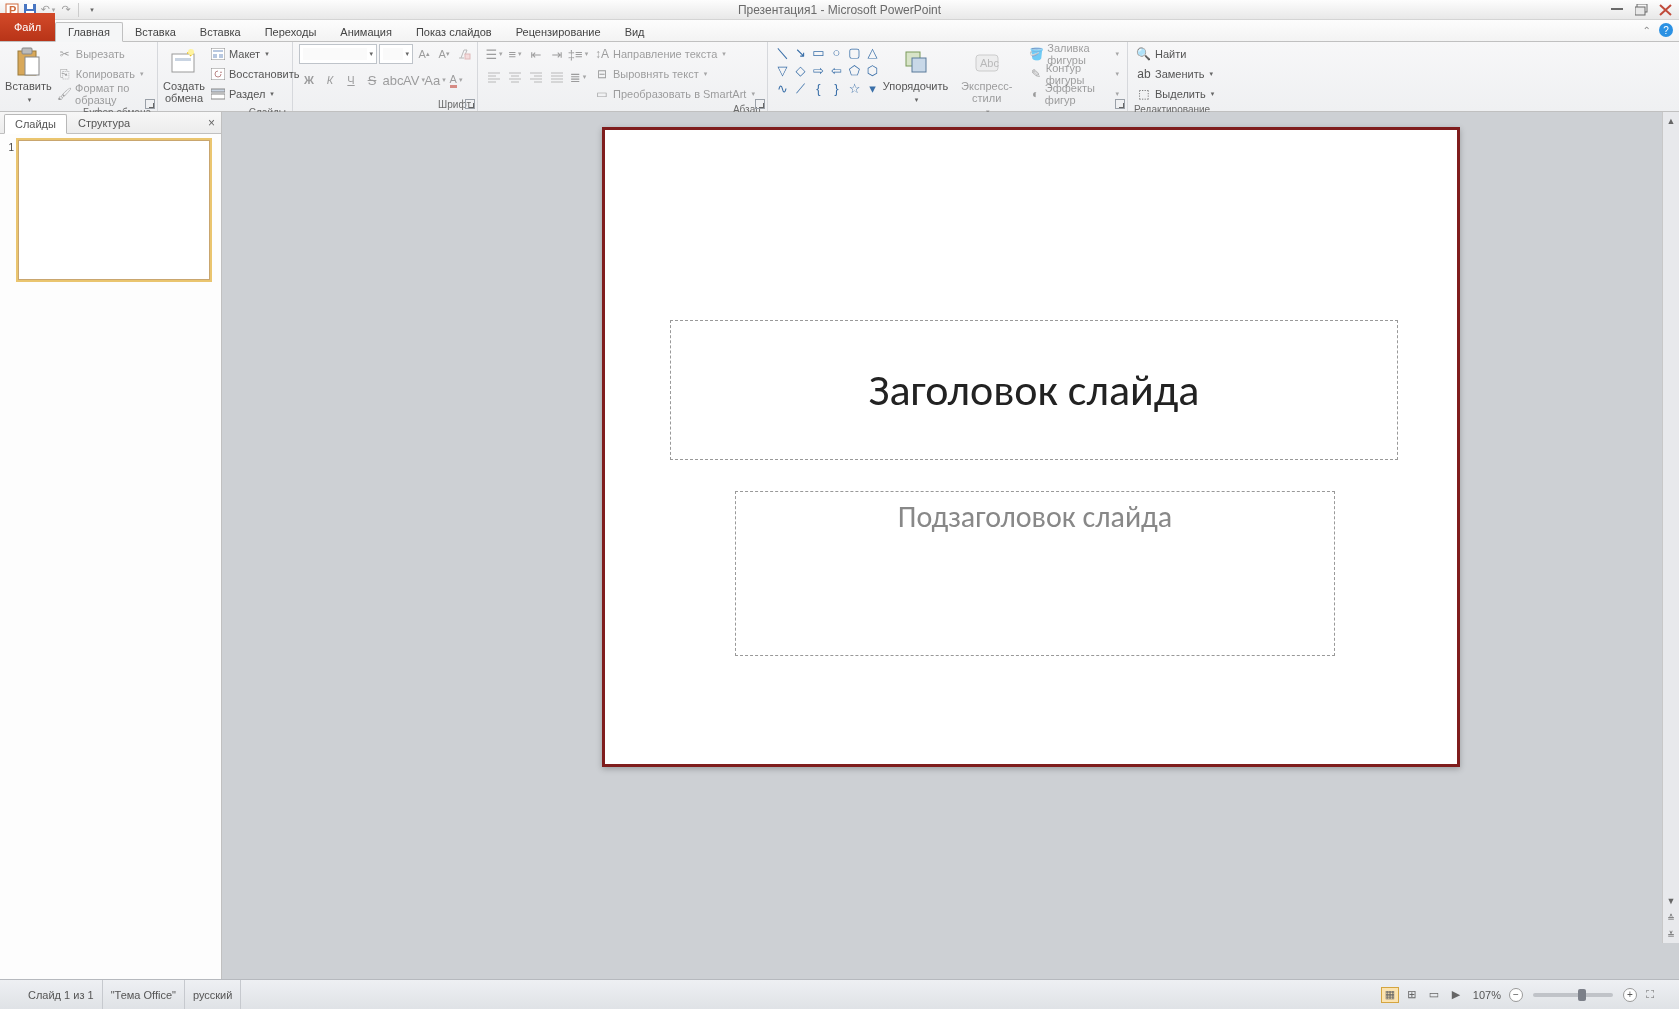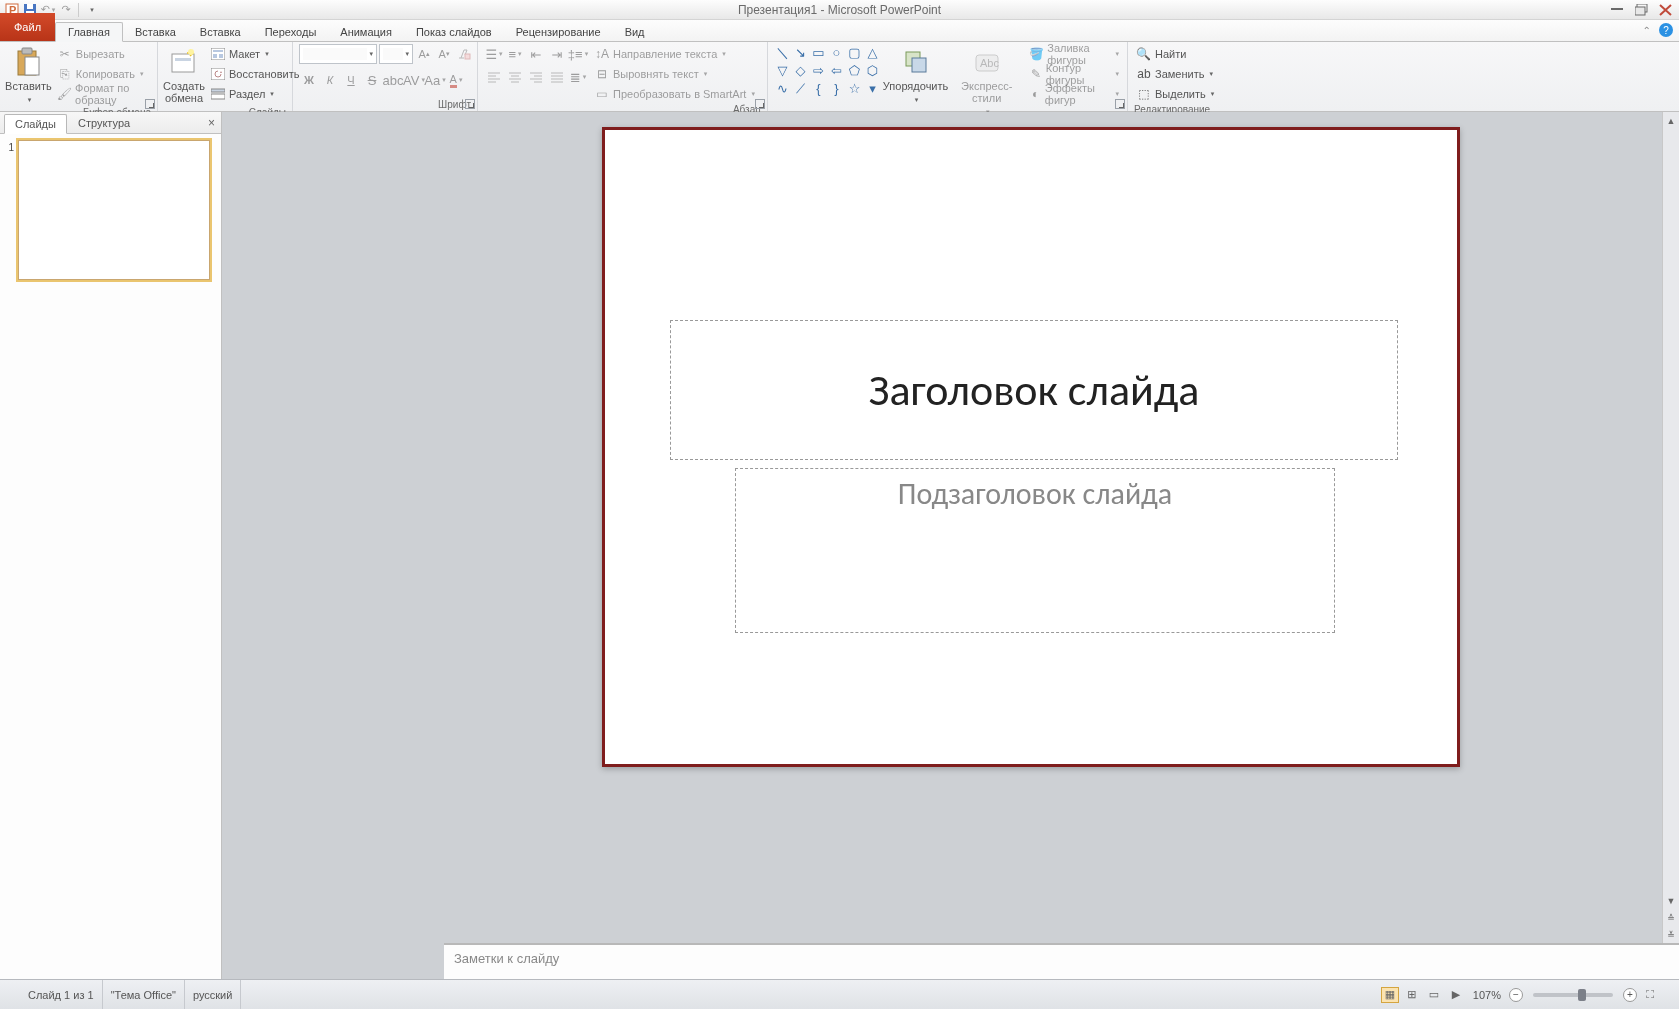--- a/index.html
+++ b/index.html
@@ -48,21 +48,21 @@
 .side-close{position:absolute;right:6px;top:4px;font-size:12px;color:#666;cursor:pointer}
 .thumb-list{flex:1;padding:6px 4px;overflow-y:auto}
 .thumb-wrap{display:flex;gap:4px;margin-bottom:8px}
 .thumb-num{font-size:10px;color:#444;width:10px;text-align:right;padding-top:2px}
 .thumb{width:192px;height:140px;background:#fff;border:1px solid #c9a66f;box-shadow:0 0 0 2px #eac56f;cursor:pointer}
 .editor{flex:1;background:#cdd0d4;position:relative;overflow:hidden}
 .slide{position:absolute;left:380px;top:15px;width:858px;height:640px;background:#fff;box-shadow:0 2px 6px rgba(0,0,0,.25);border:3px solid #7f1d1d}
 .placeholder{position:absolute;border:1px dashed #999;display:flex;align-items:flex-start;justify-content:center;cursor:text}
 .ph-title{left:65px;top:190px;width:728px;height:140px;align-items:center}
 .ph-title span{font-size:44px;color:#222;font-family:Calibri,sans-serif}
-.ph-sub{left:130px;top:338px;width:600px;height:165px;padding-top:6px}
+.ph-sub{left:130px;top:361px;width:600px;height:165px;padding-top:6px}
 .ph-sub span{font-size:30px;color:#888;font-family:Calibri,sans-serif}
 .notes{position:absolute;bottom:0;left:222px;right:0;height:36px;background:#fdfdfd;border-top:2px solid #b8b8b8;padding:6px 10px;color:#888;font-size:13px;cursor:text}
 .editor-scroll{position:absolute;right:0;top:0;bottom:36px;width:17px;background:#e8e9ec;border-left:1px solid #c8c8c8}
 .editor-scroll .arrow{height:17px;display:flex;align-items:center;justify-content:center;color:#666;cursor:pointer;font-size:9px}
 .statusbar{height:30px;background:linear-gradient(#eef0f3,#dfe2e6);border-top:1px solid #b6b9be;display:flex;align-items:center;padding:0 20px;color:#555;font-size:11px}
 .status-seg{padding:0 8px;border-right:1px solid #c6c9ce;height:100%;display:flex;align-items:center}
 .status-right{margin-left:auto;display:flex;align-items:center;gap:4px}
 .view-btn{width:18px;height:16px;display:flex;align-items:center;justify-content:center;cursor:pointer;color:#666}
 .view-btn.active{background:#fbe3b0;border:1px solid #d4a540}
 .zoom-slider{width:80px;height:4px;background:#c0c3c8;position:relative;margin:0 6px;border-radius:2px}
@@ -425,21 +425,20 @@
         <span>Подзаголовок слайда</span>
       </div>
     </div>
     <div class="editor-scroll">
       <div class="arrow">▲</div>
       <div style="flex:1"></div>
       <div class="arrow" style="position:absolute;bottom:34px;width:100%">▼</div>
       <div class="arrow" style="position:absolute;bottom:17px;width:100%">≙</div>
       <div class="arrow" style="position:absolute;bottom:0;width:100%">≚</div>
     </div>
-    <div class="notes">Заметки к слайду</div>
   </div>
 </div>
 
 <div class="statusbar">
   <div class="status-seg">Слайд 1 из 1</div>
   <div class="status-seg">"Тема Office"</div>
   <div class="status-seg">русский</div>
   <div class="status-right">
     <span class="view-btn active">▦</span>
     <span class="view-btn">⊞</span>

